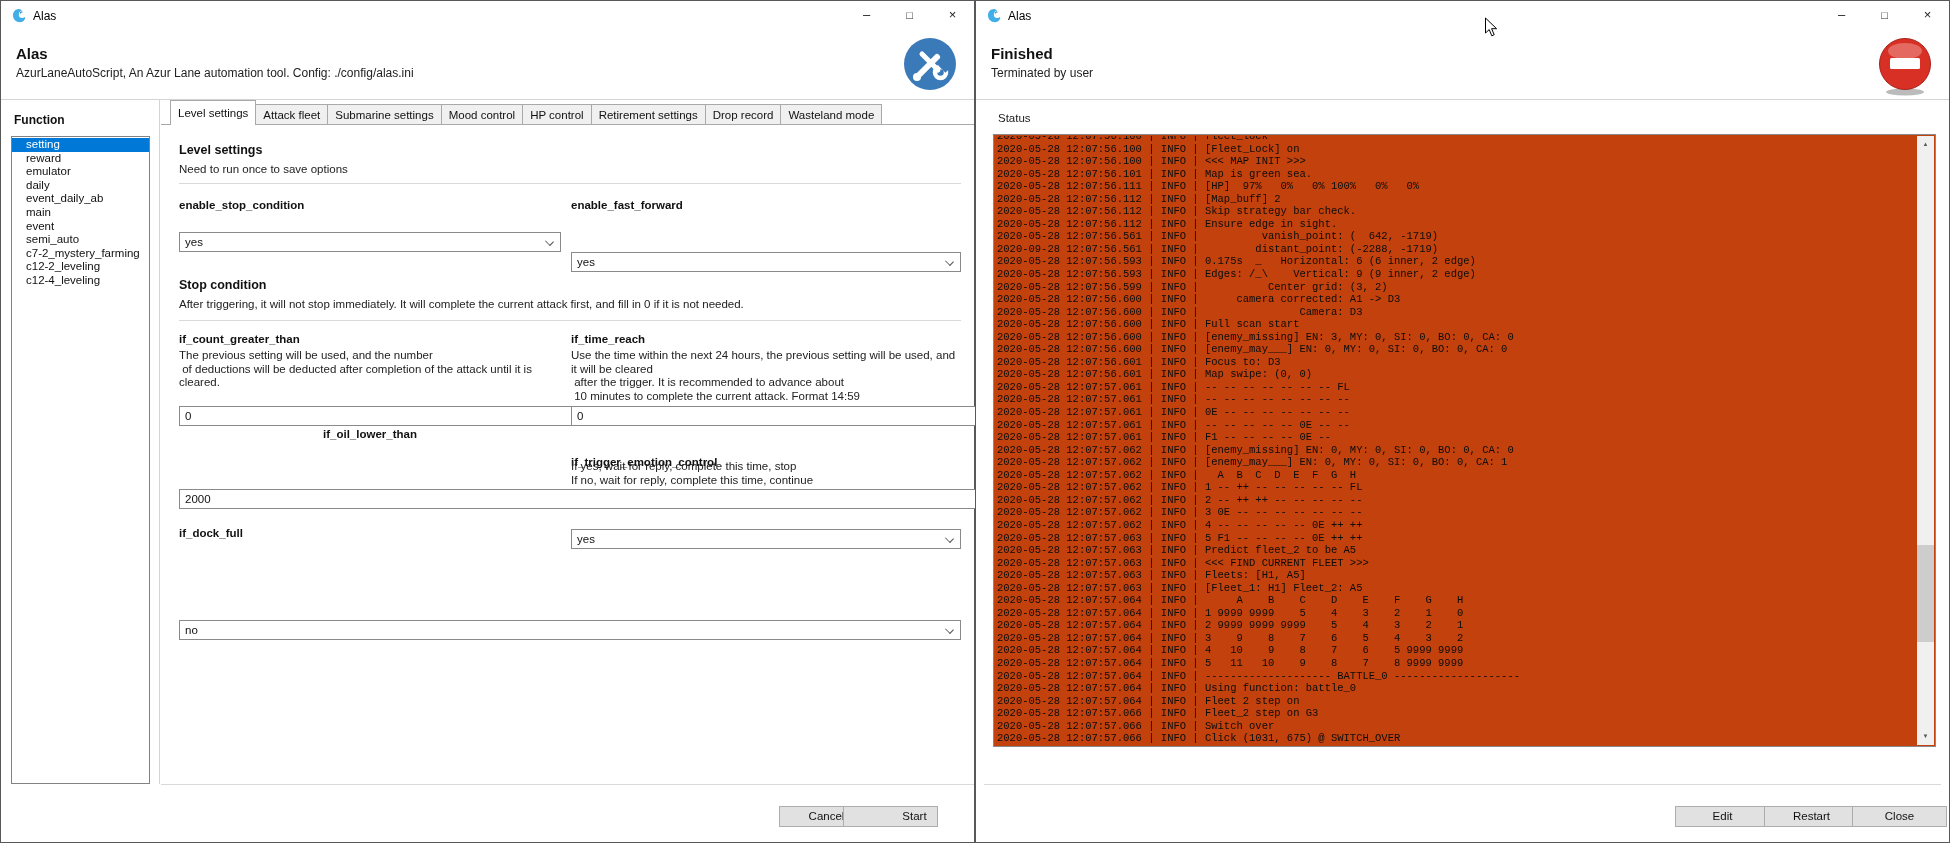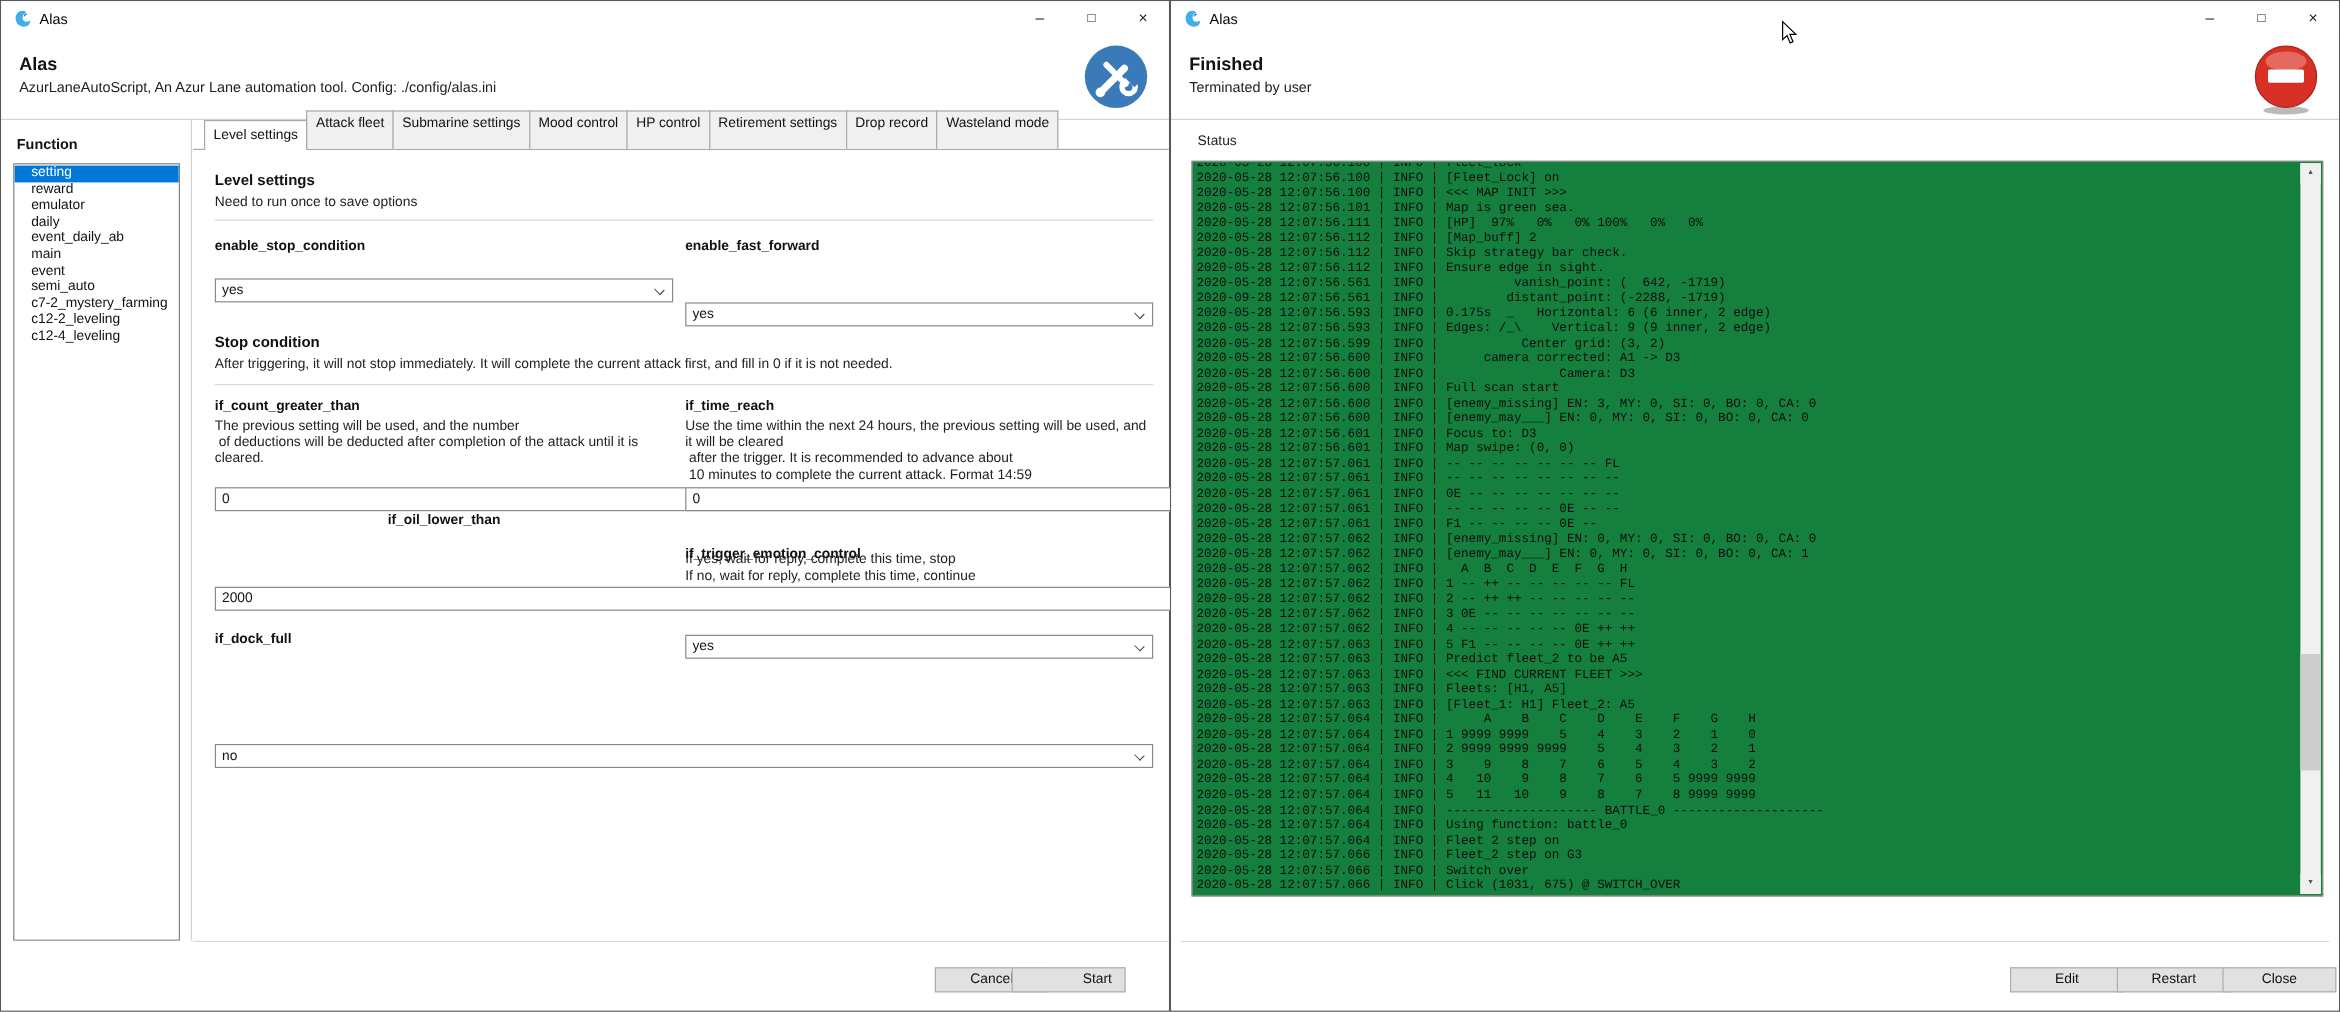--- a/index.html
+++ b/index.html
@@ -34,21 +34,21 @@
   .listbox { position:absolute; left:10px; top:36px; width:139px; height:648px;
              border:1px solid #828282; background:#fff; overflow:hidden; padding-top:1px; }
   .list-item { height:13.6px; line-height:13.6px; font-size:11.5px; padding-left:14px;
                color:#111; white-space:nowrap; cursor:default; }
   .list-item.selected { background:#0078d7; color:#fff; }
 
   
   .content { position:absolute; left:160px; top:0; right:0; bottom:0; }
   .tabbar { position:absolute; top:0; left:0; right:0; height:25px; border-bottom:1px solid #a9a9a9;
             padding-left:9px; display:flex; align-items:flex-end; }
-  .tab { height:32px; line-height:20px; padding:0 7px; font-size:11.5px; color:#111;
+  .tab { height:20px; line-height:20px; padding:0 7px; font-size:11.5px; color:#111;
          background:#f0f0f0; border:1px solid #a9a9a9; border-bottom:none; margin-right:-1px;
          white-space:nowrap; cursor:default; }
   .tab.selected { background:#fff; height:25px; line-height:24px; margin-bottom:-1px;
                   position:relative; z-index:2; }
 
   .form { position:absolute; top:25px; left:0; right:0; bottom:0; }
   .abs { position:absolute; }
   .col1 { left:18px; width:382px; }
   .col2 { left:410px; width:390px; }
   .full { left:18px; width:782px; }
@@ -69,21 +69,21 @@
   .footer { position:absolute; left:0; right:0; bottom:0; height:58px; background:#fff; }
   .footer-line-left { position:absolute; top:0; left:160px; right:0; border-top:1px solid #d9d9d9; }
   .footer-line-full { position:absolute; top:0; left:8px; right:8px; border-top:1px solid #d9d9d9; }
   .btn { position:absolute; top:22px; width:95px; height:21px; background:#e1e1e1;
          border:1px solid #adadad; font-size:11.5px; color:#111; text-align:center;
          line-height:19px; font-family:"Liberation Sans",sans-serif; cursor:default; }
 
   
   .status-label { position:absolute; left:22px; top:12px; font-size:11.5px; color:#222; }
   .logbox { position:absolute; left:17px; top:34px; width:943px; height:613px;
-            border:1px solid #8a8a8a; background:#15803d; }
+            border:1px solid #8a8a8a; background:#c2410c; }
   .log-view { position:absolute; left:3px; top:1px; right:20px; bottom:1px; overflow:hidden; }
   .log-inner { margin-top:-6px; }
   .log-line { font-family:"Liberation Mono","DejaVu Sans Mono",monospace; font-size:10.5px;
               line-height:12.55px; white-space:pre; color:#0d0d0d; }
   .sbar { position:absolute; top:1px; right:1px; bottom:1px; width:17px; background:#f0f0f0; }
   .sb-btn { position:absolute; left:0; width:17px; height:17px; font-size:6px; color:#555;
             text-align:center; line-height:17px; background:#f0f0f0; cursor:default; }
   .sb-up { top:0; } .sb-down { bottom:0; }
   .sb-thumb { position:absolute; left:0; width:17px; top:409px; height:97px; background:#cdcdcd; }
 

